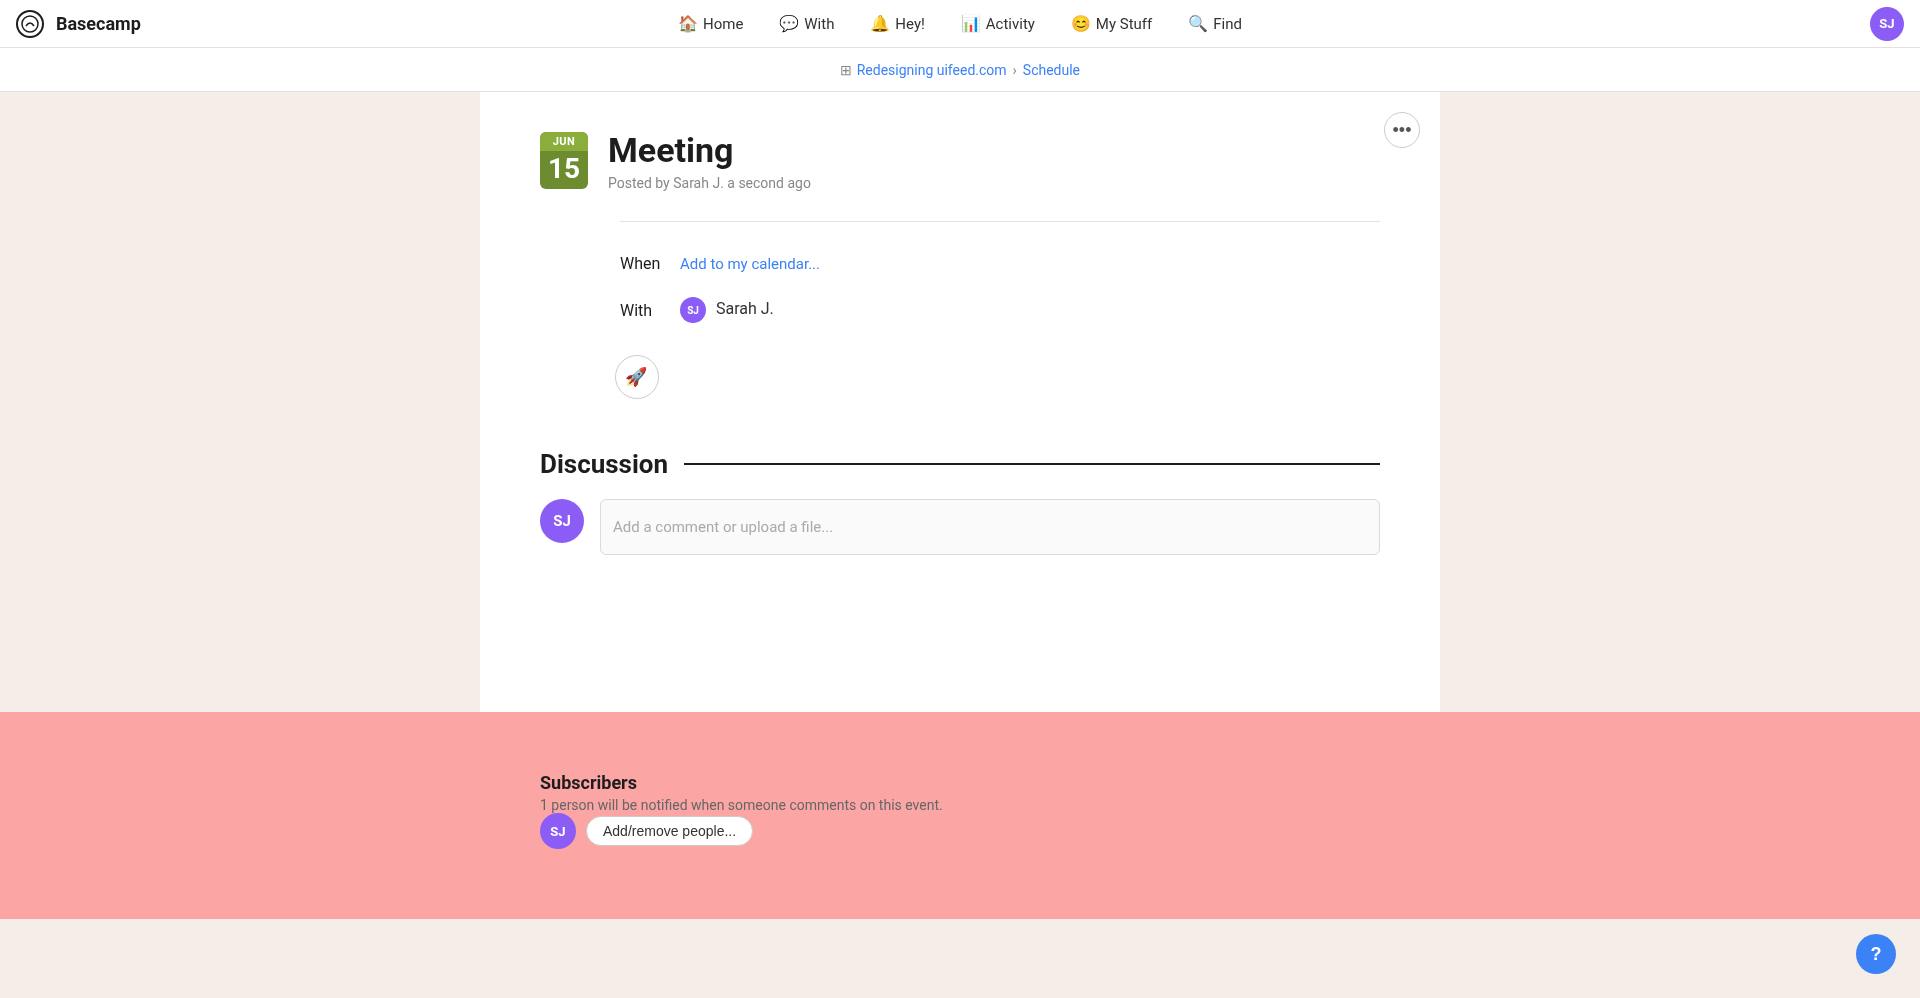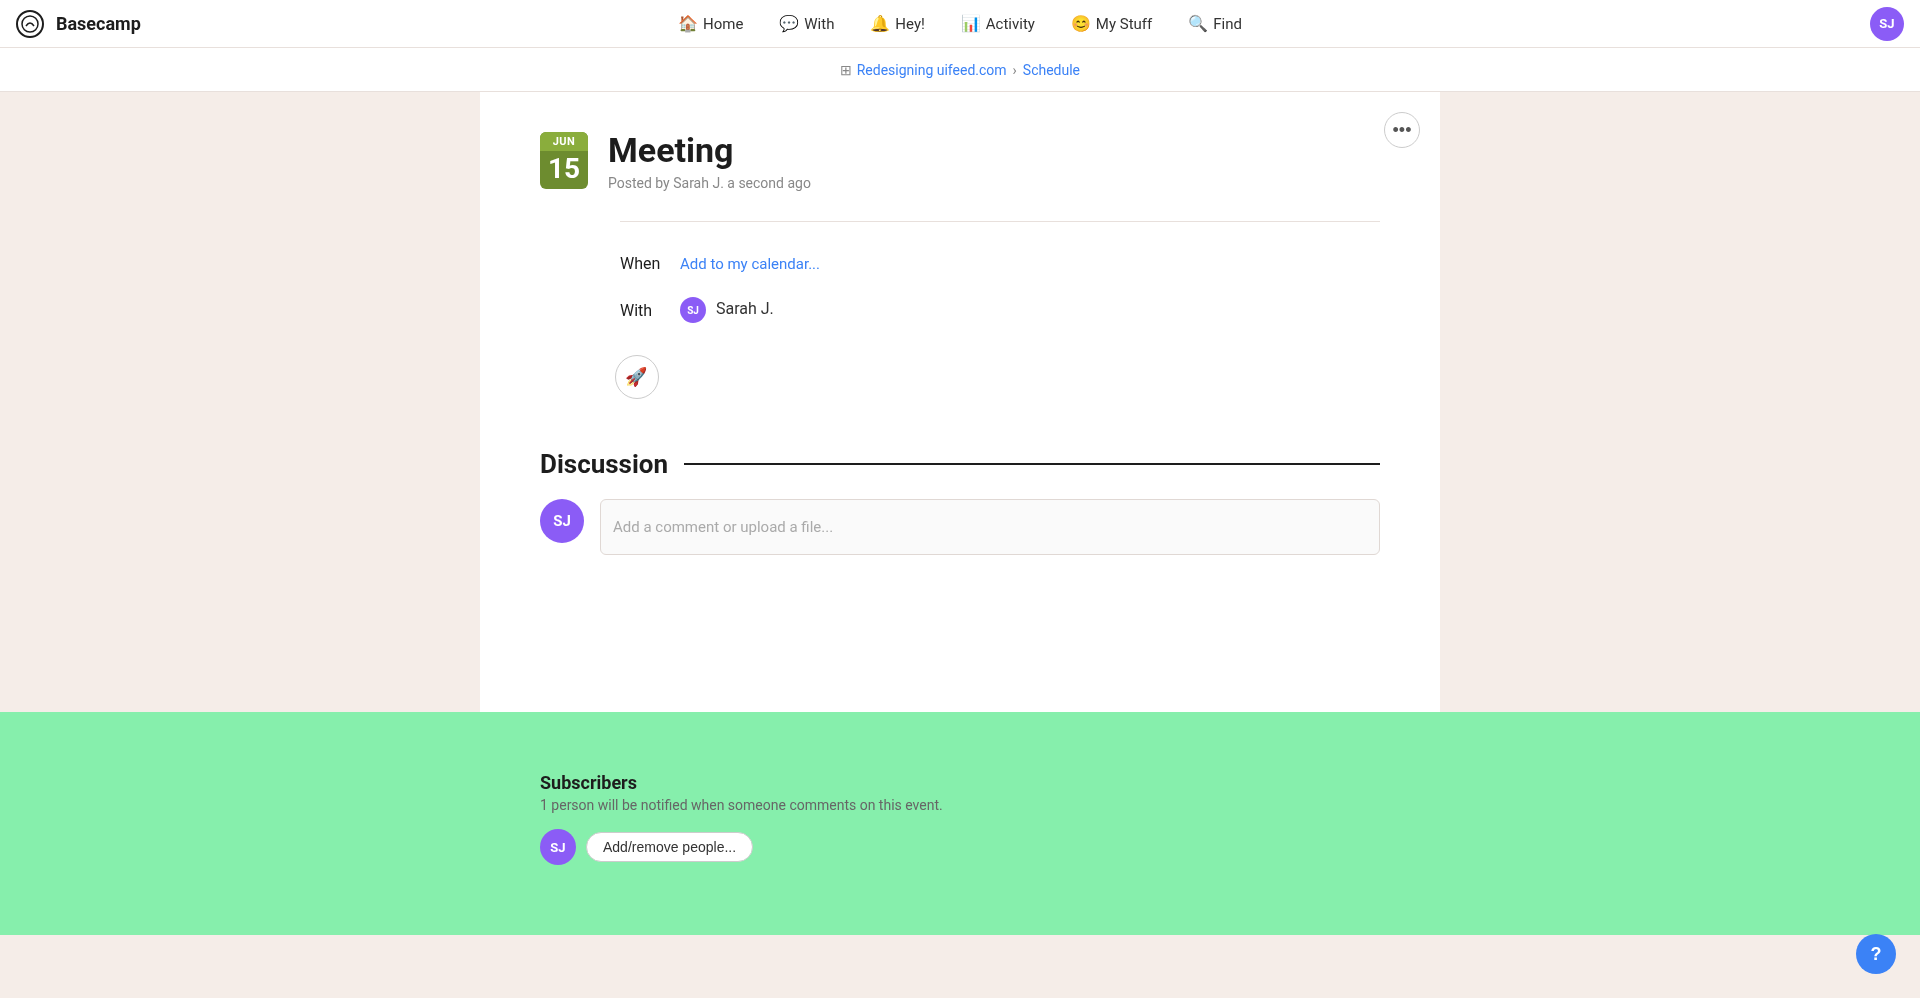--- a/index.html
+++ b/index.html
@@ -293,21 +293,20 @@
     }
     .subscribers-title {
       font-size: 18px;
       font-weight: bold;
       color: #1d1d1d;
       margin-bottom: 4px;
     }
     .subscribers-desc {
       font-size: 14px;
       color: #666;
-      margin-bottom: 16px;
     }
     .subscribers-row {
       display: flex;
       align-items: center;
       gap: 10px;
     }
     .sub-avatar {
       width: 36px;
       height: 36px;
       border-radius: 50%;
@@ -444,21 +443,21 @@
         <div class="comment-avatar">SJ</div>
         <div class="comment-input">
           <span style="color:#aaa;">Add a comment or upload a file...</span>
         </div>
       </div>
     </div>
 
   </div>
 </div>
 
-<div style="background:#86efac; display:flex; justify-content:center; padding: 30px 0 40px;">
+<div style="background:#fca5a5; display:flex; justify-content:center; padding: 30px 0 40px;">
   <div class="subscribers-wrapper">
     <div class="subscribers-title">Subscribers</div>
     <div class="subscribers-desc">1 person will be notified when someone comments on this event.</div>
     <div class="subscribers-row">
       <div class="sub-avatar">SJ</div>
       <button class="add-remove-btn">Add/remove people...</button>
     </div>
   </div>
 </div>
 

